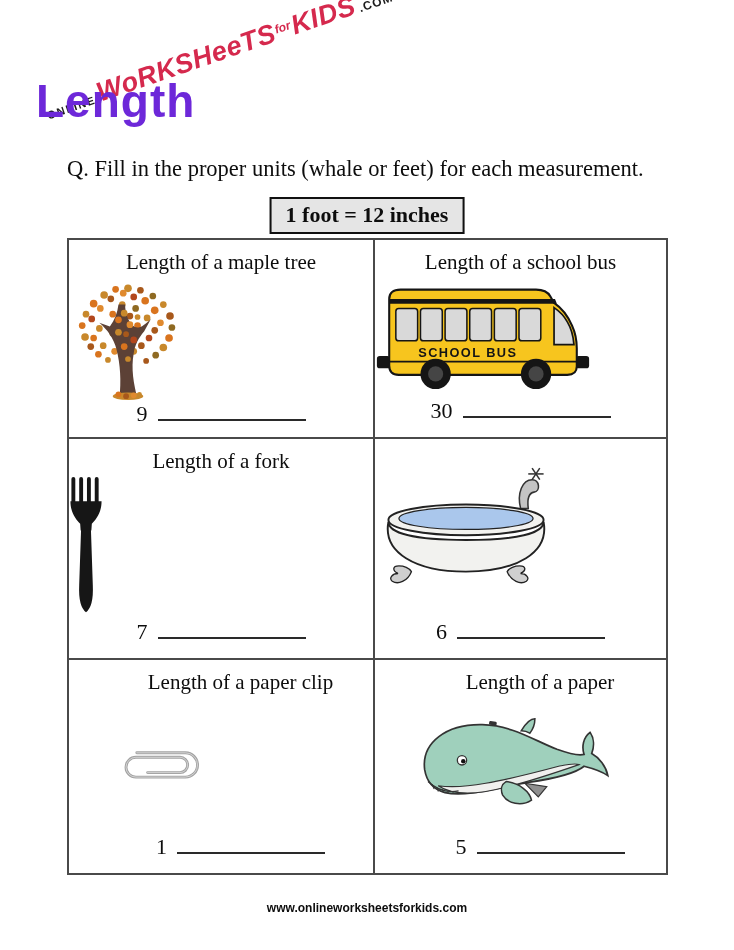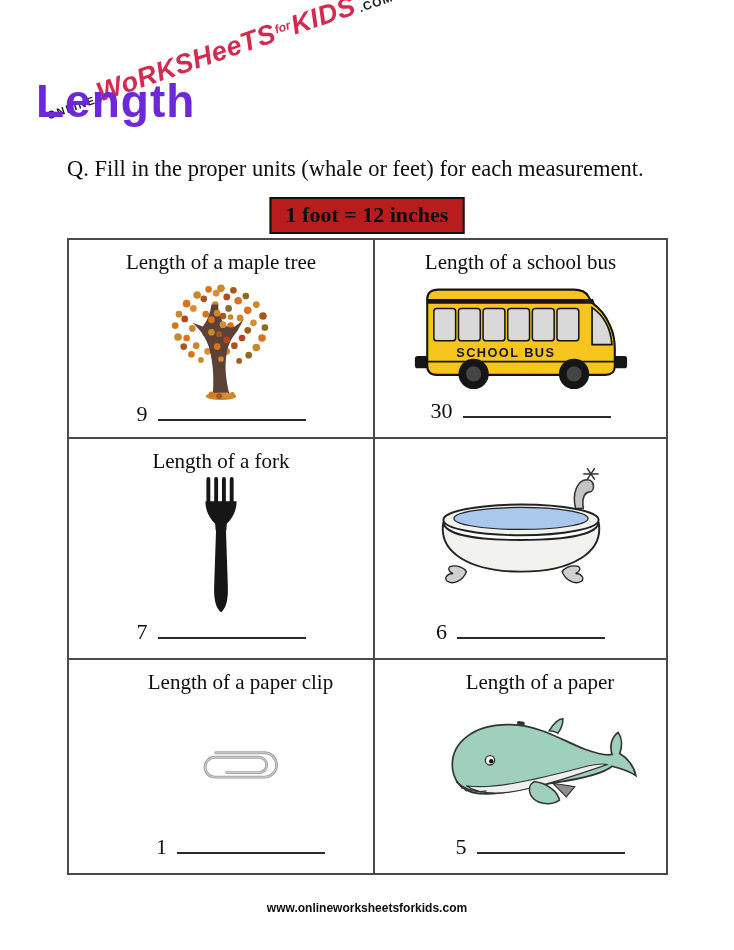--- a/index.html
+++ b/index.html
@@ -11,29 +11,29 @@
   .logo { position:absolute; left:46px; top:96px; transform:rotate(-19deg); transform-origin:left center; white-space:nowrap; }
   .logo-online { font-family:"Liberation Sans", sans-serif; font-weight:700; font-size:11px; color:#1b1b1b; letter-spacing:1.5px; margin-right:4px; }
   .logo-main { font-family:"Liberation Sans", sans-serif; font-style:italic; font-weight:700; font-size:27px; color:#d5294d; letter-spacing:0.5px; }
   .logo-for { font-family:"Liberation Sans", sans-serif; font-style:italic; font-weight:700; font-size:12px; color:#d5294d; vertical-align:7px; margin:0 1px; }
   .logo-com { font-family:"Liberation Sans", sans-serif; font-weight:700; font-size:12px; color:#1b1b1b; margin-left:3px; letter-spacing:1px; }
 
   .title { position:absolute; top:74px; left:36px; width:698px; font-family:"Liberation Sans", sans-serif; font-weight:700; font-size:46px; letter-spacing:1px; color:#6d28d9; }
 
   .question { position:absolute; left:67px; top:156px; font-size:22.5px; color:#0d0d0d; }
 
-  .conversion { position:absolute; top:197px; left:50%; transform:translateX(-50%); border:2.5px solid #111; padding:3px 14px 4px 14px; font-weight:700; font-size:22px; color:#0d0d0d; background:#b91c1c; }
+  .conversion { position:absolute; top:197px; left:50%; transform:translateX(-50%); border:2.5px solid #111; padding:3px 14px 4px 14px; font-weight:700; font-size:22px; color:#0d0d0d; background:#e5e5e5; }
 
   
   .grid { position:absolute; left:67px; top:238px; width:601px; height:637px; display:grid; grid-template-columns:306px 1fr; grid-template-rows:199px 221px 1fr; border:2px solid #4a4a4a; }
   .cell { border-right:2px solid #4a4a4a; border-bottom:2px solid #4a4a4a; display:flex; flex-direction:column; align-items:center; overflow:hidden; }
   .cell:nth-child(2n) { border-right:none; }
   .cell:nth-child(n+5) { border-bottom:none;padding-left:39px; }
   .cell-label { margin-top:10px; font-size:21px; color:#0d0d0d; }
-  .cell-art { flex:1; display:flex; align-items:center; justify-content:center; width:100%; }
+  .cell-art { flex:1; display:flex; align-items:center; justify-content:flex-start; width:100%; }
   .answer { display:flex; align-items:baseline; margin-bottom:13px; font-size:22px; color:#0d0d0d; }
   .blank { display:inline-block; width:148px; border-bottom:2px solid #2a2a2a; height:18px; margin-left:10px; }
 
   .footer { position:absolute; top:901px; left:0; width:100%; text-align:center; font-family:"Liberation Sans", sans-serif; font-weight:700; font-size:12px; color:#0d0d0d; }
 </style>
 </head>
 <body>
 
 <div class="page">
 

